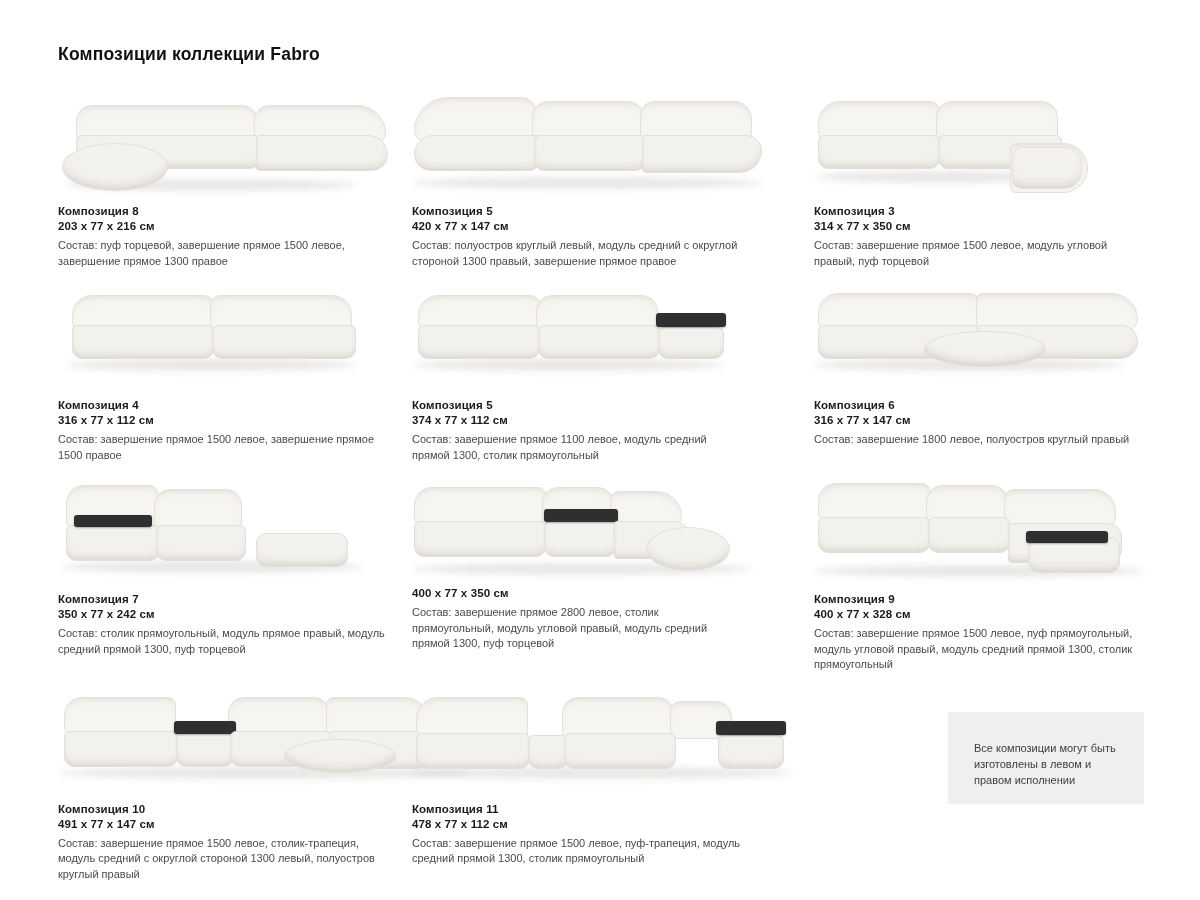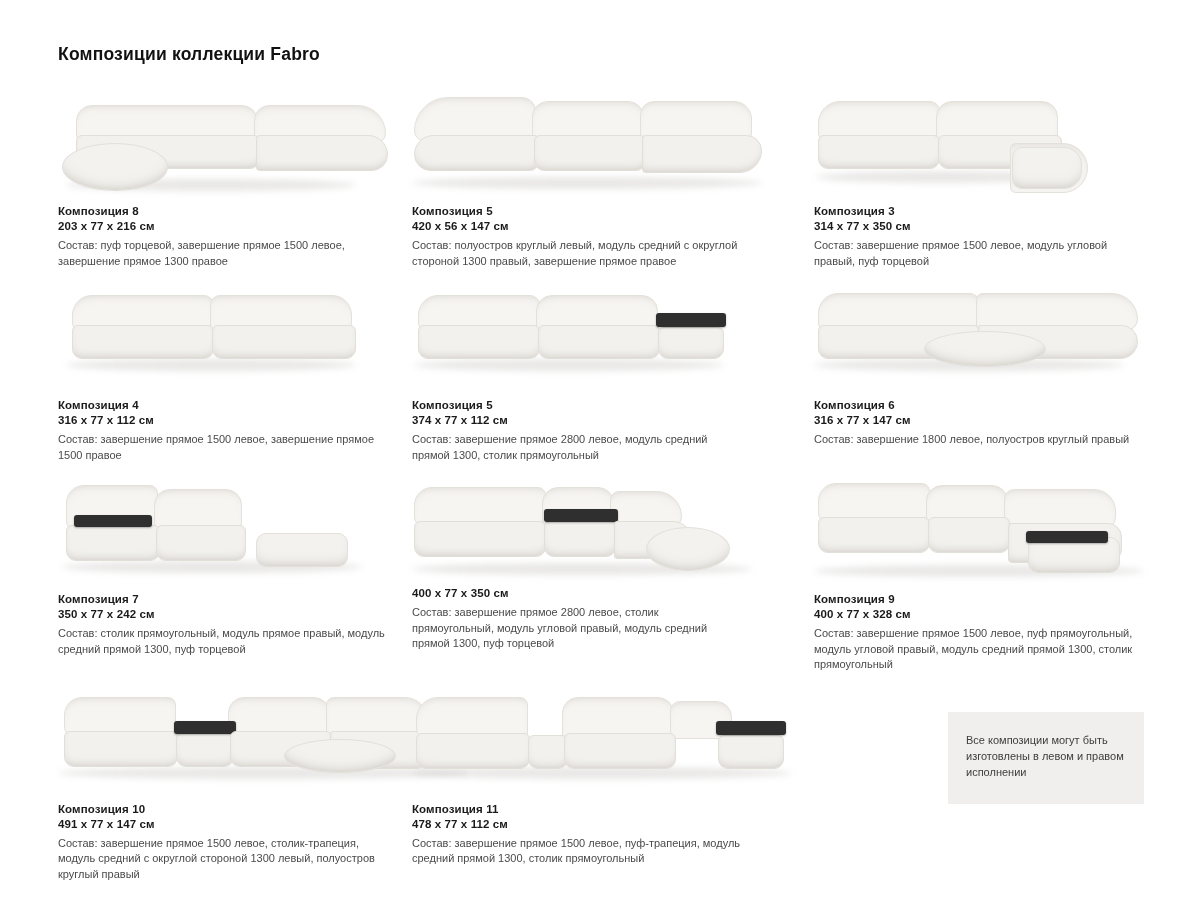--- a/index.html
+++ b/index.html
@@ -123,21 +123,21 @@
     position: absolute;
     right: 56px;
     bottom: 96px;
     width: 196px;
     height: 92px;
     background: #f0efed;
     box-sizing: border-box;
     padding: 16px 14px;
   }
   .note-box p {
-    margin: 4px;
+    margin: 12px;
     font-size: 11px;
     line-height: 16px;
     color: #3d3d3d;
   }
 </style>
 </head>
 <body>
 
 <div class="page">
 
@@ -166,21 +166,21 @@
         <div class="shadow" style="left:0px; top:86px; width:350px; height:12px;"></div>
         <div class="back" style="left:2px; top:6px; width:120px; height:42px; border-radius:34px 14px 6px 10px;"></div>
         <div class="back" style="left:120px; top:10px; width:110px; height:38px;"></div>
         <div class="back" style="left:228px; top:10px; width:110px; height:38px; border-radius:14px 18px 8px 6px;"></div>
         <div class="mod seat" style="left:2px; top:44px; width:122px; height:34px; border-radius:26px 4px 10px 22px;"></div>
         <div class="mod seat" style="left:122px; top:44px; width:110px; height:34px;"></div>
         <div class="mod seat" style="left:230px; top:44px; width:118px; height:36px; border-radius:4px 18px 26px 4px;"></div>
       </div>
       <div class="caption">
         <div class="comp-name">Композиция 5</div>
-        <div class="comp-dims">420 х 56 х 147 см</div>
+        <div class="comp-dims">420 х 77 х 147 см</div>
         <div class="comp-desc">Состав: полуостров круглый левый, модуль средний с округлой стороной 1300 правый, завершение прямое правое</div>
       </div>
     </div>
 
     <div class="cell">
       <div class="art">
         <div class="shadow" style="left:2px; top:80px; width:250px; height:12px;"></div>
         <div class="back" style="left:4px; top:10px; width:120px; height:38px; border-radius:22px 10px 6px 8px;"></div>
         <div class="back" style="left:122px; top:10px; width:120px; height:38px;"></div>
         <div class="mod seat" style="left:4px; top:44px; width:120px; height:32px;"></div>
@@ -219,21 +219,21 @@
         <div class="back" style="left:6px; top:10px; width:120px; height:34px; border-radius:20px 10px 6px 8px;"></div>
         <div class="back" style="left:124px; top:10px; width:120px; height:34px;"></div>
         <div class="mod seat" style="left:6px; top:40px; width:120px; height:32px;"></div>
         <div class="mod seat" style="left:126px; top:40px; width:120px; height:32px;"></div>
         <div class="mod seat" style="left:246px; top:42px; width:64px; height:30px;"></div>
         <div class="table" style="left:244px; top:28px; width:70px; height:14px;"></div>
       </div>
       <div class="caption">
         <div class="comp-name">Композиция 5</div>
         <div class="comp-dims">374 х 77 х 112 см</div>
-        <div class="comp-desc">Состав: завершение прямое 2800 левое, модуль средний прямой 1300, столик прямоугольный</div>
+        <div class="comp-desc">Состав: завершение прямое 1100 левое, модуль средний прямой 1300, столик прямоугольный</div>
       </div>
     </div>
 
     <div class="cell">
       <div class="art">
         <div class="shadow" style="left:0px; top:74px; width:310px; height:12px;"></div>
         <div class="back" style="left:4px; top:8px; width:160px; height:36px; border-radius:20px 10px 6px 8px;"></div>
         <div class="back" style="left:162px; top:8px; width:160px; height:36px; border-radius:10px 40px 18px 6px;"></div>
         <div class="mod seat" style="left:4px; top:40px; width:160px; height:32px;"></div>
         <div class="mod seat" style="left:164px; top:40px; width:158px; height:32px; border-radius:4px 28px 30px 4px;"></div>

